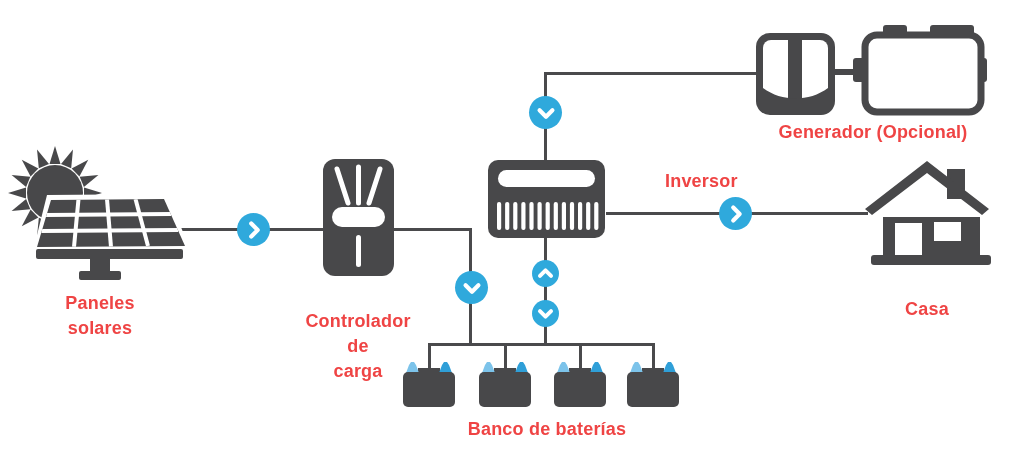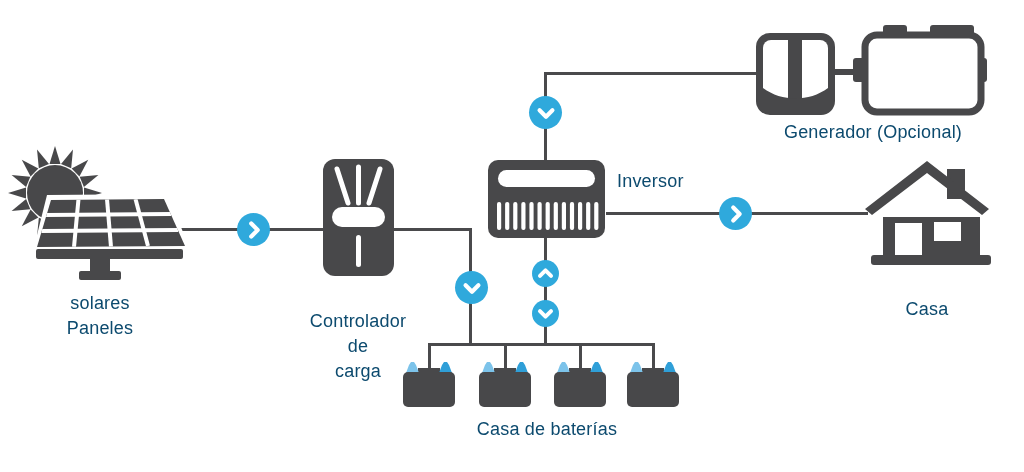--- a/index.html
+++ b/index.html
@@ -13,24 +13,24 @@
     display:flex;align-items:center;justify-content:center;
   }
   .arrow-circle.big{width:33px;height:33px;}
   .arrow-circle.small{width:27px;height:27px;}
   .arrow-circle svg{display:block;}
   .rot-right{transform:rotate(0deg);}
   .rot-down{transform:rotate(90deg);}
   .rot-up{transform:rotate(-90deg);}
   .node-icon{position:absolute;}
   .label{
-    position:absolute;color:#0c4a6e;font-weight:400;font-size:18px;
+    position:absolute;color:#ef4444;font-weight:700;font-size:18px;
     line-height:25px;text-align:center;letter-spacing:.2px;white-space:nowrap;
   }
-  .label.left{text-align:left;}
+  .label.left{text-align:left;margin-left:48px;}
 </style>
 </head>
 <body>
 
 <div class="canvas">
 
   <div class="line" style="left:175px;top:228px;width:149px;height:3px;"></div>
   <div class="line" style="left:394px;top:228px;width:78px;height:3px;"></div>
   <div class="line" style="left:469px;top:228px;width:3px;height:117px;"></div>
   <div class="line" style="left:544px;top:72px;width:212px;height:3px;"></div>
@@ -186,26 +186,26 @@
     <rect x="2" y="12" width="52" height="35" rx="5" fill="#48484a"></rect>
   </svg>
   <svg class="node-icon" style="left:625px;top:360px;" width="56" height="48" viewBox="0 0 56 48">
     <rect x="17" y="8" width="22" height="6" fill="#48484a"></rect>
     <polygon points="5,13 8,5 10,2 13,2 15,5 18,13" fill="#7cc3ea"></polygon>
     <polygon points="38,13 41,5 43,2 46,2 48,5 51,13" fill="#2f9fd8"></polygon>
     <rect x="2" y="12" width="52" height="35" rx="5" fill="#48484a"></rect>
   </svg>
 
   <div class="label" style="left:30px;top:291px;width:140px;">
+    <div>Paneles</div>
     <div>solares</div>
-    <div>Paneles</div>
   </div>
   <div class="label" style="left:288px;top:289px;width:140px;margin-top:20px;">
     <div>Controlador</div>
     <div>de</div>
     <div>carga</div>
   </div>
   <div class="label left" style="left:617px;top:169px;">Inversor</div>
   <div class="label" style="left:753px;top:120px;width:240px;">Generador (Opcional)</div>
   <div class="label" style="left:887px;top:275px;width:80px;margin-top:22px;">Casa</div>
-  <div class="label" style="left:447px;top:417px;width:200px;">Casa de baterías</div>
+  <div class="label" style="left:447px;top:417px;width:200px;">Banco de baterías</div>
 
 </div>
 
 </body></html>

